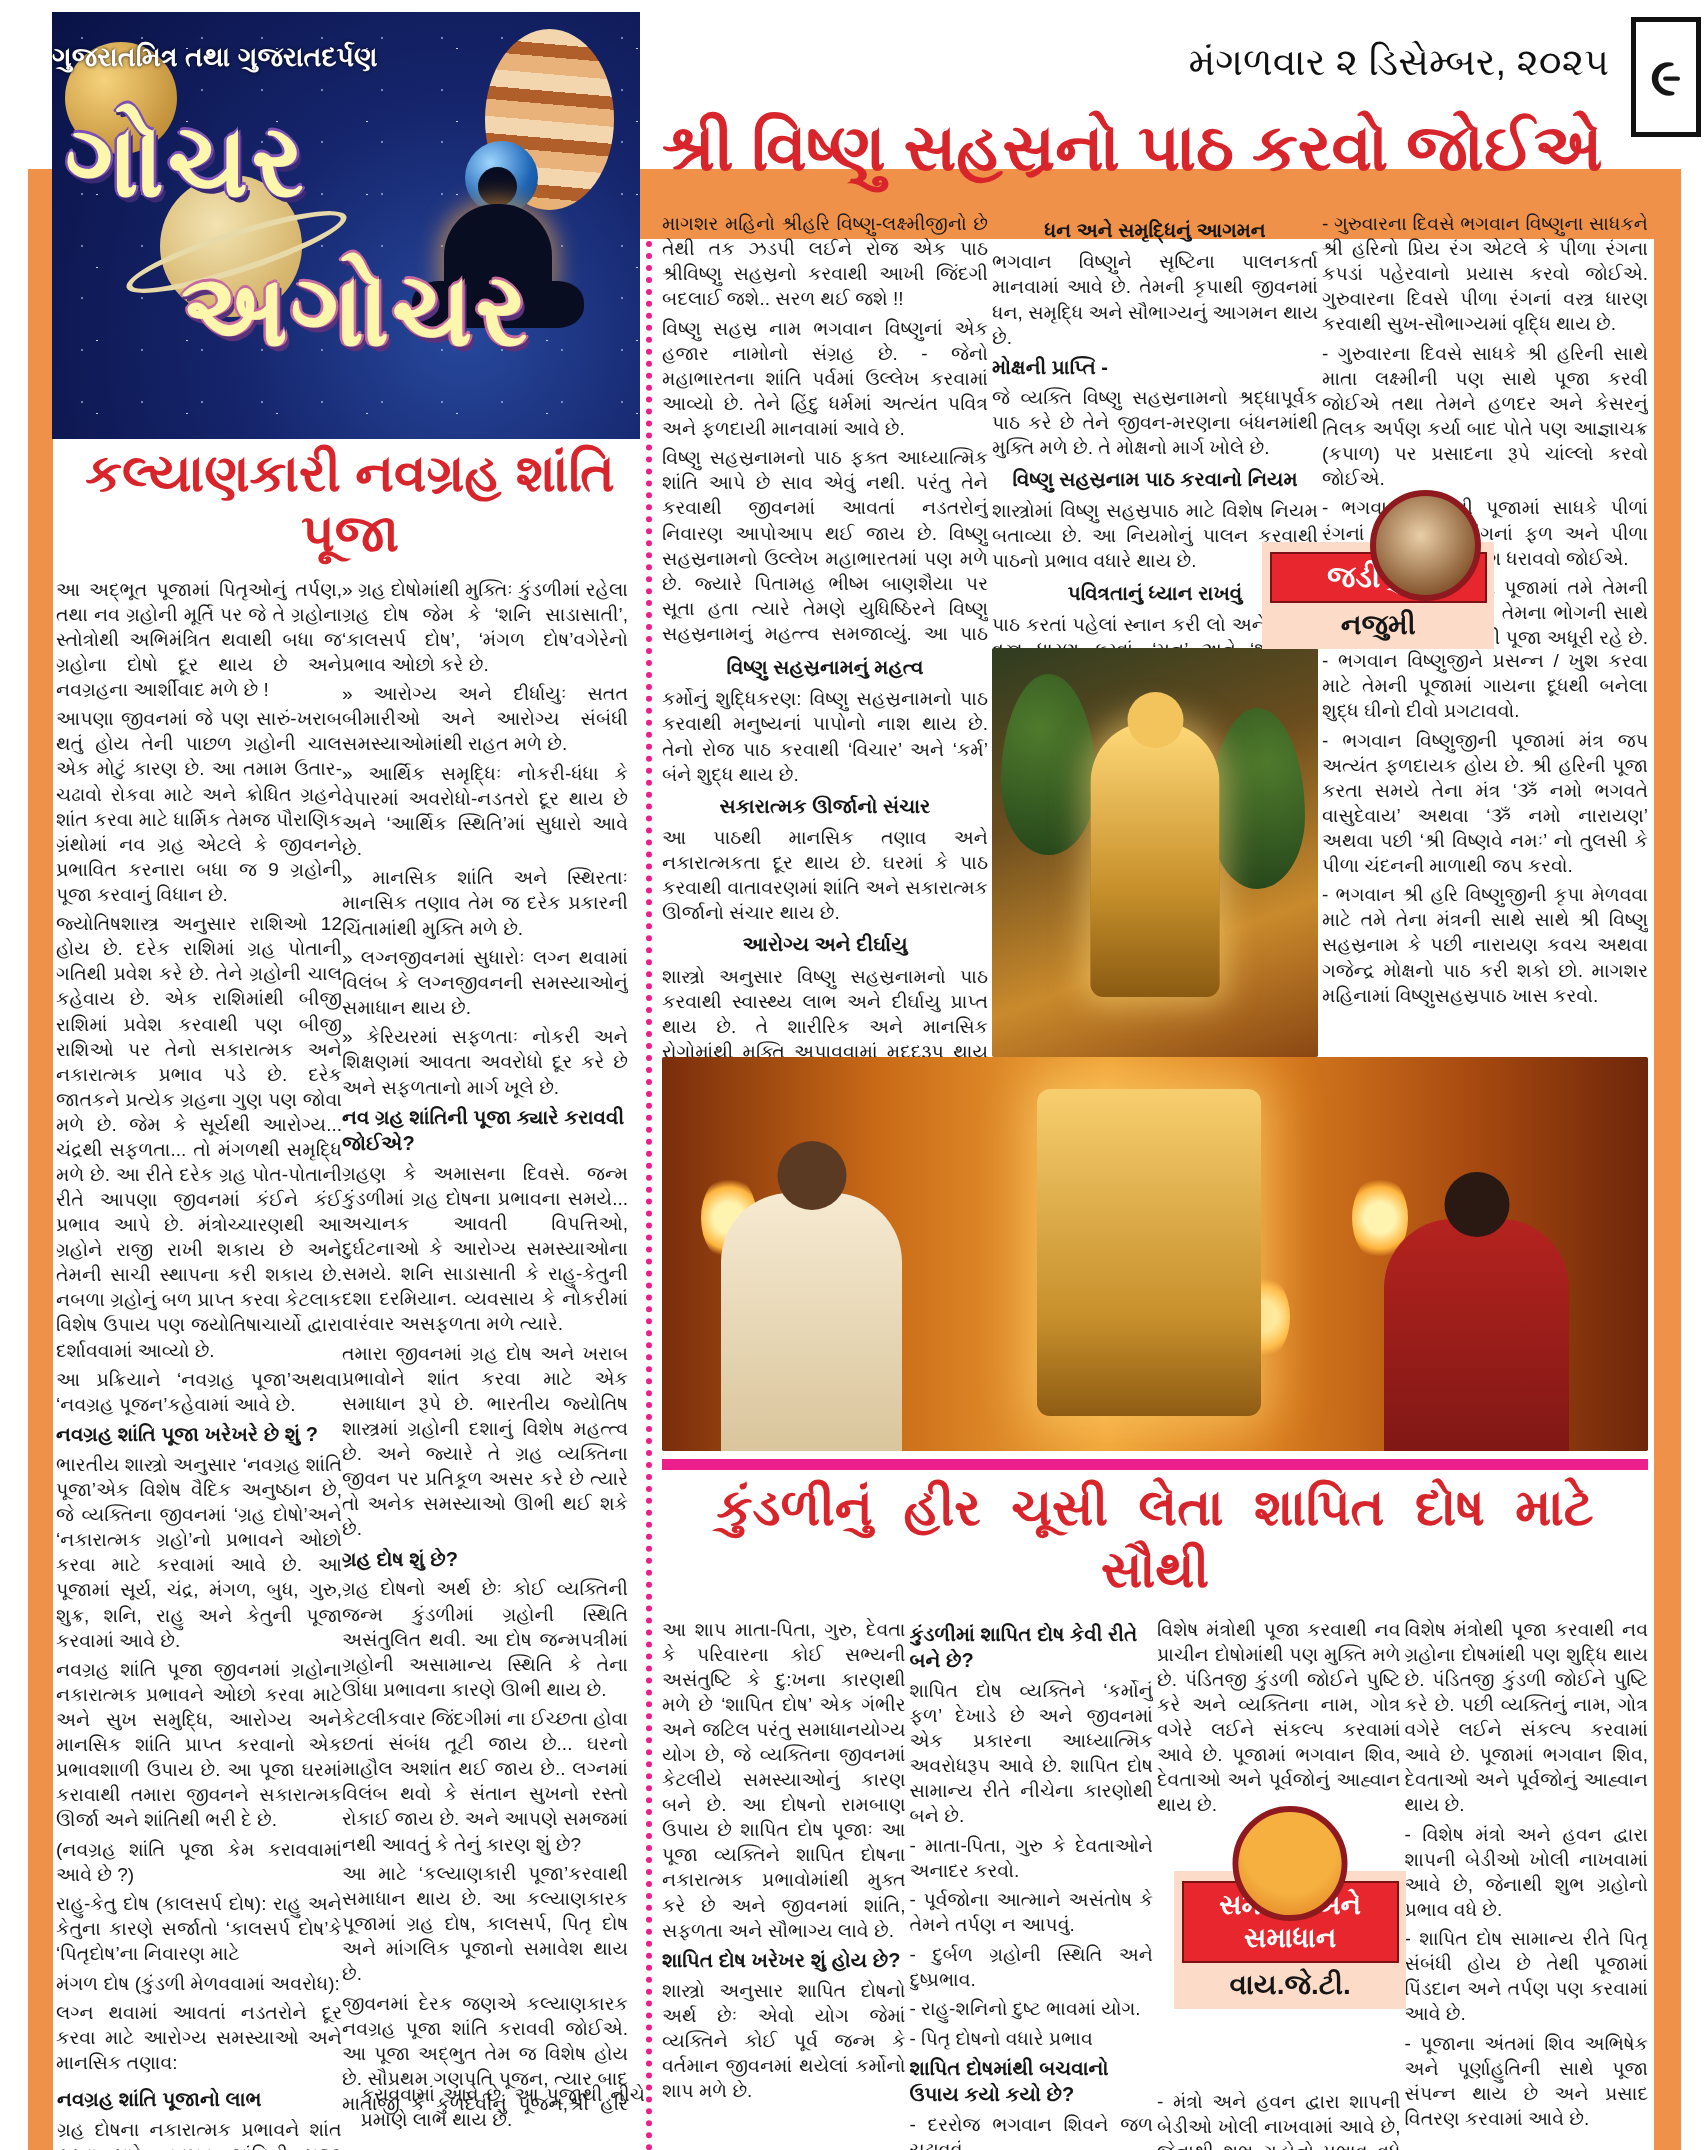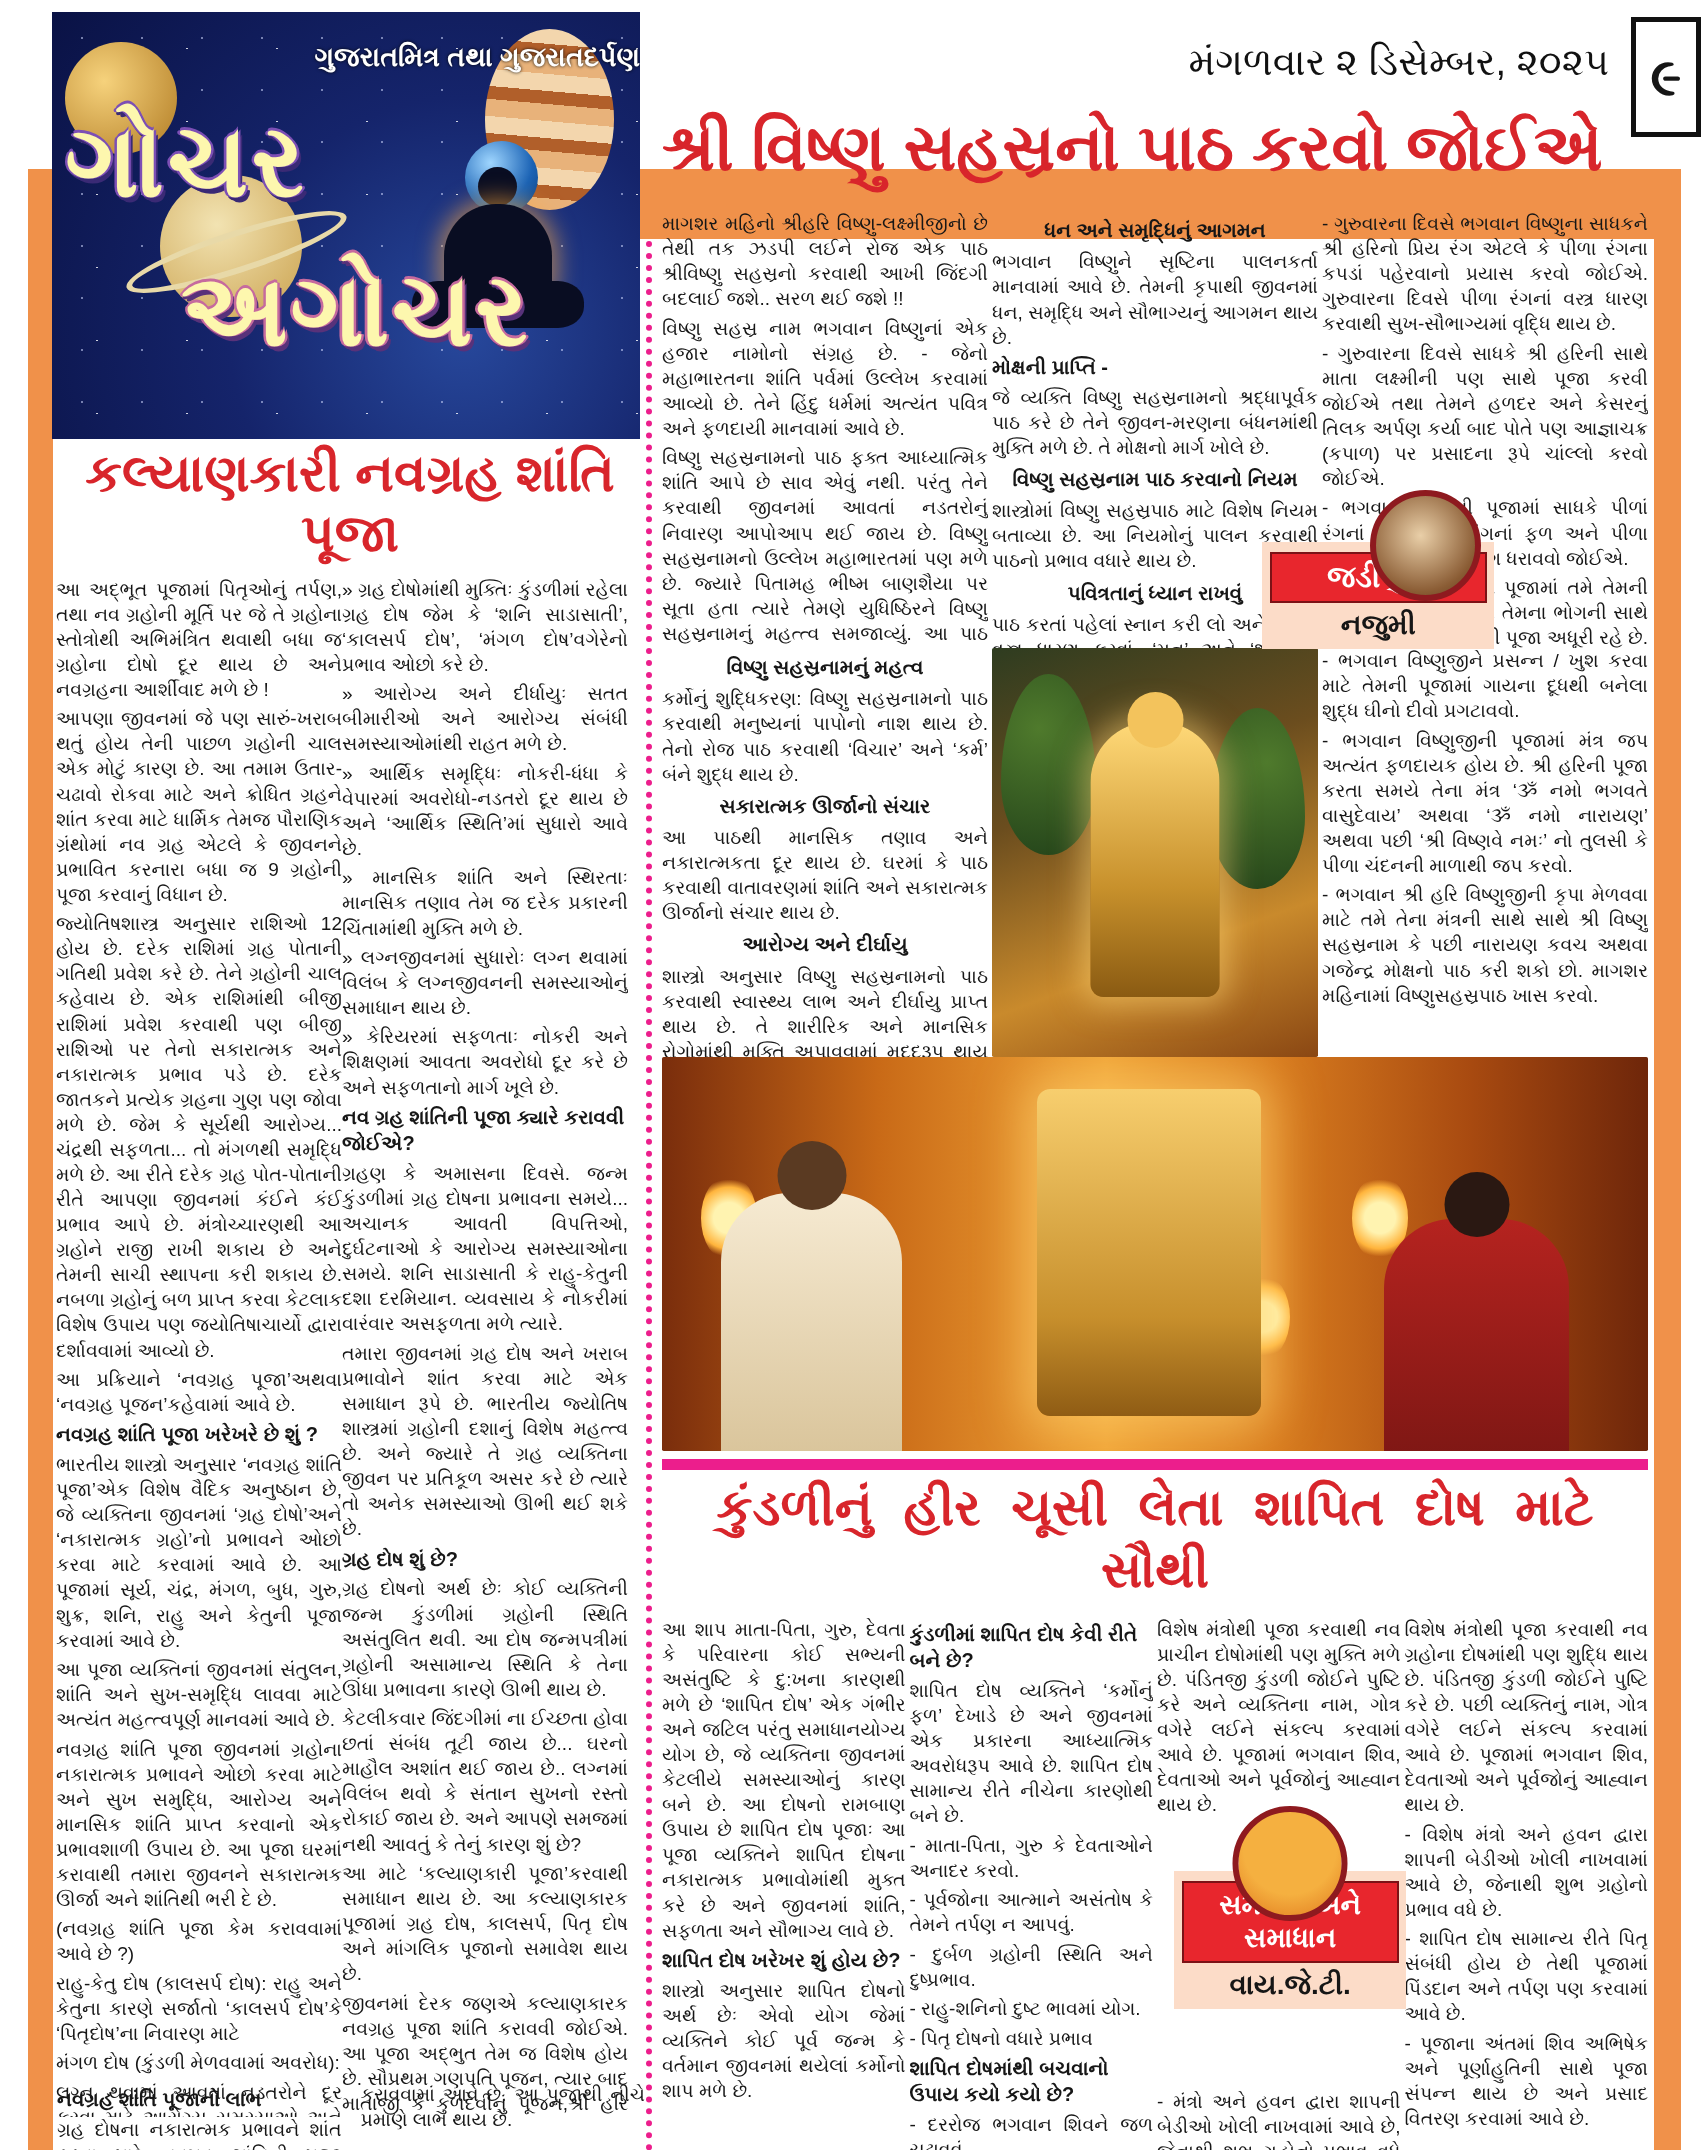--- a/index.html
+++ b/index.html
@@ -8,21 +8,21 @@
   
   .strip{position:absolute;background:#f0914a;}
   .strip.top{left:30px;top:169px;width:1635px;height:70px;}
   .strip.left{left:28px;top:169px;width:25px;height:2524px;}
   .strip.right{left:1654px;top:169px;width:27px;height:2524px;}
   
   .logo{position:absolute;left:52px;top:12px;width:588px;height:427px;
     background:radial-gradient(circle at 70% 75%, #27489c 0%, #15246b 45%, #0a1245 100%);
     overflow:hidden;}
   .logo .stars{position:absolute;inset:0;background-image:radial-gradient(#fff 0.9px,transparent 1.3px),radial-gradient(#cfd8ff 0.6px,transparent 1.1px);background-size:90px 73px,60px 52px;opacity:.8;}
-  .masthead{position:absolute;left:0;top:30px;width:100%;text-align:right;font-size:27px;font-weight:bold;color:#fff;text-shadow:0 0 3.4px #000;}
+  .masthead{position:absolute;left:0;top:30px;width:100%;text-align:left;font-size:27px;font-weight:bold;color:#fff;text-shadow:0 0 3.4px #000;}
   .planet{position:absolute;border-radius:50%;}
   .p-sat{left:13px;top:30px;width:112px;height:112px;background:radial-gradient(circle at 35% 35%,#f6d27c,#b07a22);}
   .p-jup{right:26px;top:17px;width:129px;height:181px;border-radius:50%;background:repeating-linear-gradient(5deg,#e8b27a 0 17px,#b15f2a 17px 30px,#f3d6ad 30px 47px);}
   .p-earth{left:413px;top:129px;width:73px;height:73px;background:radial-gradient(circle at 35% 30%,#9fd6ff,#1b63b5 60%,#0c3c77);}
   .ringed{position:absolute;left:108px;top:163px;width:142px;height:142px;border-radius:50%;background:radial-gradient(circle at 40% 35%,#f2e3b2,#caa14d);}
   .ringed:after{content:"";position:absolute;left:-39px;top:56px;width:219px;height:30px;border:6px solid #e8d9a8;border-radius:50%;transform:rotate(-18deg);}
   .medit{position:absolute;right:56px;top:155px;width:181px;height:181px;}
   .medit .head{position:absolute;left:75px;top:0;width:39px;height:39px;border-radius:50%;background:#090d22;}
   .medit .body{position:absolute;left:41px;top:37px;width:108px;height:90px;border-radius:52px 52px 13px 13px;background:#090d22;box-shadow:0 0 21.5px 6.5px rgba(255,170,60,.55);}
   .medit .legs{position:absolute;left:8.6px;top:114px;width:172px;height:47px;border-radius:26px/21.5px;background:#090d22;}
@@ -115,21 +115,20 @@
     <h2>કલ્યાણકારી નવગ્રહ શાંતિ પૂજા</h2>
     <div class="lcols">
       <div class="lcol">
         <div>
             <p class="it it-p">આ અદ્ભૂત પૂજામાં પિતૃઓનું તર્પણ, તથા નવ ગ્રહોની મૂર્તિ પર જે તે ગ્રહોના સ્તોત્રોથી અભિમંત્રિત થવાથી બધા જ ગ્રહોના દોષો દૂર થાય છે અને નવગ્રહના આર્શીવાદ મળે છે !</p>
             <p class="it it-p">આપણા જીવનમાં જે પણ સારું-ખરાબ થતું હોય તેની પાછળ ગ્રહોની ચાલ એક મોટું કારણ છે. આ તમામ ઉતાર-ચઢાવો રોકવા માટે અને ક્રોધિત ગ્રહને શાંત કરવા માટે ધાર્મિક તેમજ પૌરાણિક ગ્રંથોમાં નવ ગ્રહ એટલે કે જીવનને પ્રભાવિત કરનારા બધા જ 9 ગ્રહોની પૂજા કરવાનું વિધાન છે.</p>
             <p class="it it-p">જ્યોતિષશાસ્ત્ર અનુસાર રાશિઓ 12 હોય છે. દરેક રાશિમાં ગ્રહ પોતાની ગતિથી પ્રવેશ કરે છે. તેને ગ્રહોની ચાલ કહેવાય છે. એક રાશિમાંથી બીજી રાશિમાં પ્રવેશ કરવાથી પણ બીજી રાશિઓ પર તેનો સકારાત્મક અને નકારાત્મક પ્રભાવ પડે છે. દરેક જાતકને પ્રત્યેક ગ્રહના ગુણ પણ જોવા મળે છે. જેમ કે સૂર્યથી આરોગ્ય... ચંદ્રથી સફળતા... તો મંગળથી સમૃદ્ધિ મળે છે. આ રીતે દરેક ગ્રહ પોત-પોતાની રીતે આપણા જીવનમાં કંઈને કંઈ પ્રભાવ આપે છે. મંત્રોચ્ચારણથી આ ગ્રહોને રાજી રાખી શકાય છે અને તેમની સાચી સ્થાપના કરી શકાય છે. નબળા ગ્રહોનું બળ પ્રાપ્ત કરવા કેટલાક વિશેષ ઉપાય પણ જયોતિષાચાર્યો દ્વારા દર્શાવવામાં આવ્યો છે.</p>
             <p class="it it-p">આ પ્રક્રિયાને ‘નવગ્રહ પૂજા’અથવા ‘નવગ્રહ પૂજન’કહેવામાં આવે છે.</p>
             <p class="it it-q">નવગ્રહ શાંતિ પૂજા ખરેખરે છે શું ?</p>
             <p class="it it-p">ભારતીય શાસ્ત્રો અનુસાર ‘નવગ્રહ શાંતિ પૂજા’એક વિશેષ વૈદિક અનુષ્ઠાન છે, જે વ્યક્તિના જીવનમાં ‘ગ્રહ દોષો’અને ‘નકારાત્મક ગ્રહો’નો પ્રભાવને ઓછો કરવા માટે કરવામાં આવે છે. આ પૂજામાં સૂર્ય, ચંદ્ર, મંગળ, બુધ, ગુરુ, શુક્ર, શનિ, રાહુ અને કેતુની પૂજા કરવામાં આવે છે.</p>
-            <p class="it it-p">આ પૂજા વ્યક્તિનાં જીવનમાં સંતુલન, શાંતિ અને સુખ-સમૃદ્ધિ લાવવા માટે અત્યંત મહત્ત્વપૂર્ણ માનવમાં આવે છે.</p>
             <p class="it it-p">નવગ્રહ શાંતિ પૂજા જીવનમાં ગ્રહોના નકારાત્મક પ્રભાવને ઓછો કરવા માટે અને સુખ સમુદ્ધિ, આરોગ્ય અને માનસિક શાંતિ પ્રાપ્ત કરવાનો એક પ્રભાવશાળી ઉપાય છે. આ પૂજા ઘરમાં કરાવાથી તમારા જીવનને સકારાત્મક ઊર્જા અને શાંતિથી ભરી દે છે.</p>
             <p class="it it-p">(નવગ્રહ શાંતિ પૂજા કેમ કરાવવામાં આવે છે ?)</p>
             <p class="it it-p">રાહુ-કેતુ દોષ (કાલસર્પ દોષ): રાહુ અને કેતુના કારણે સર્જાતો ‘કાલસર્પ દોષ’કે ‘પિતૃદોષ’ના નિવારણ માટે</p>
             <p class="it it-p">મંગળ દોષ (કુંડળી મેળવવામાં અવરોધ):</p>
             <p class="it it-p">લગ્ન થવામાં આવતાં નડતરોને દૂર કરવા માટે આરોગ્ય સમસ્યાઓ અને માનસિક તણાવ:</p>
           </div>
       </div>
       <div class="lcol">
 
         <div>

